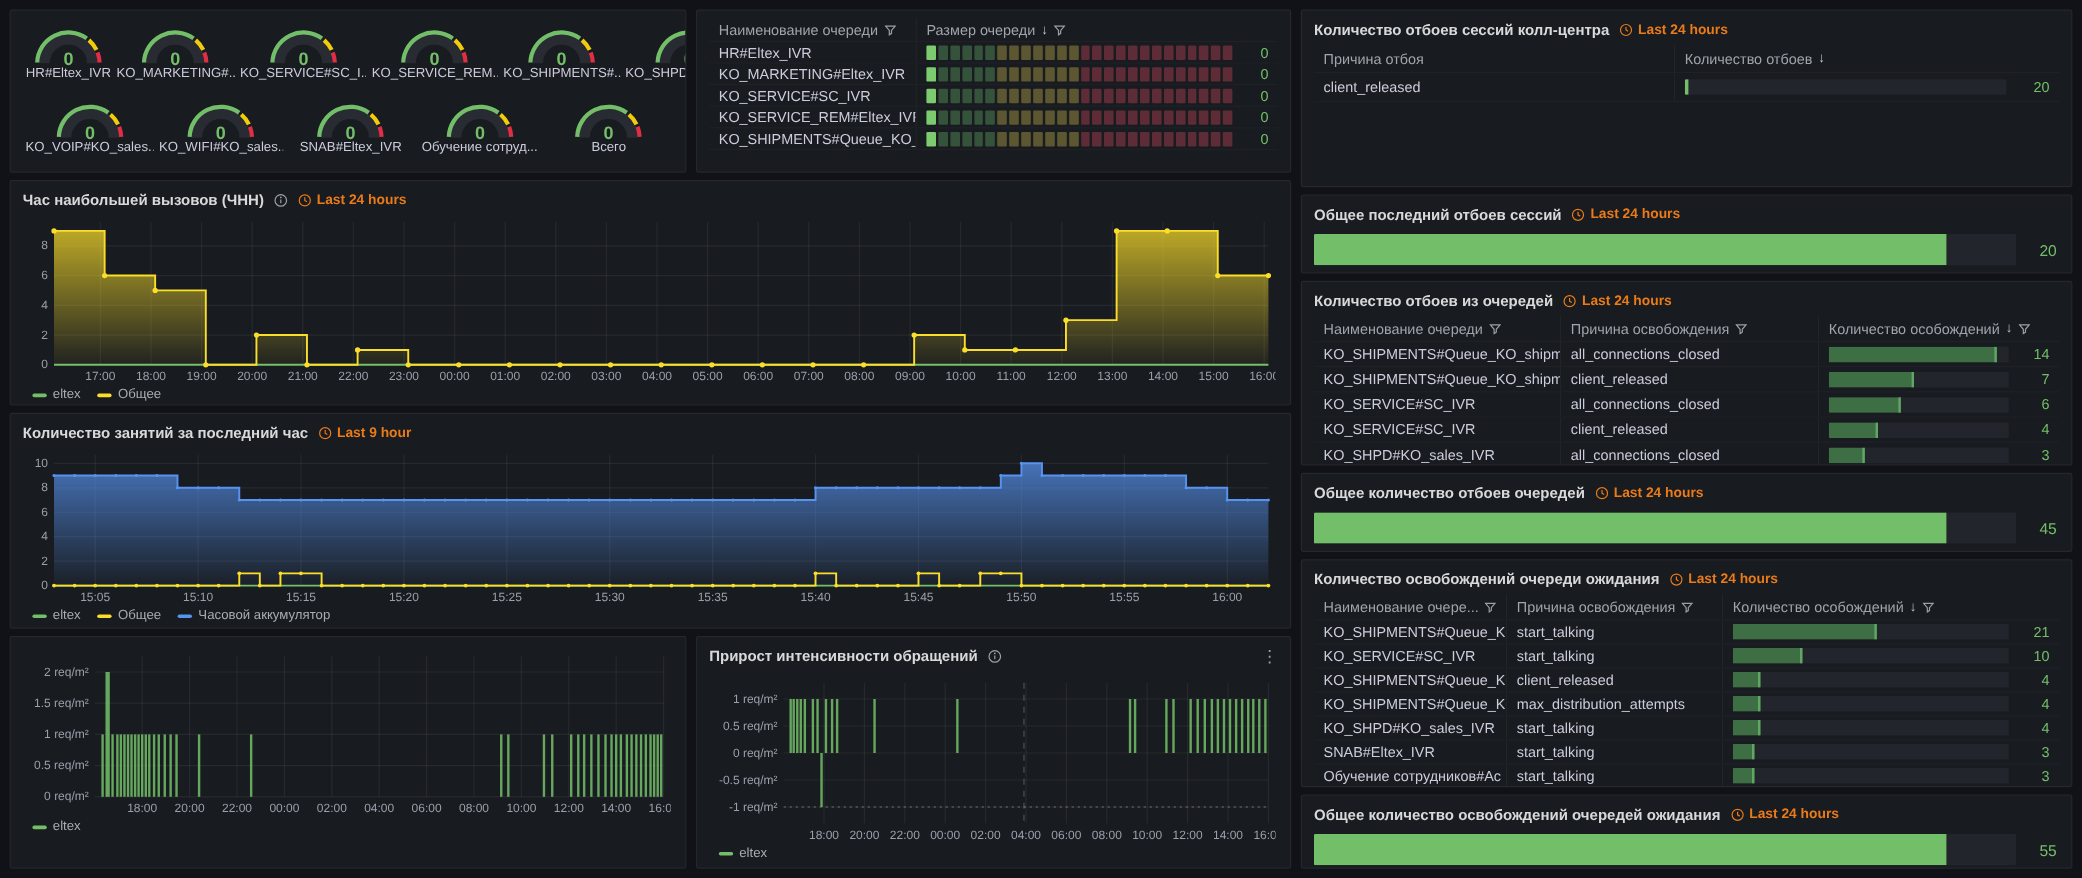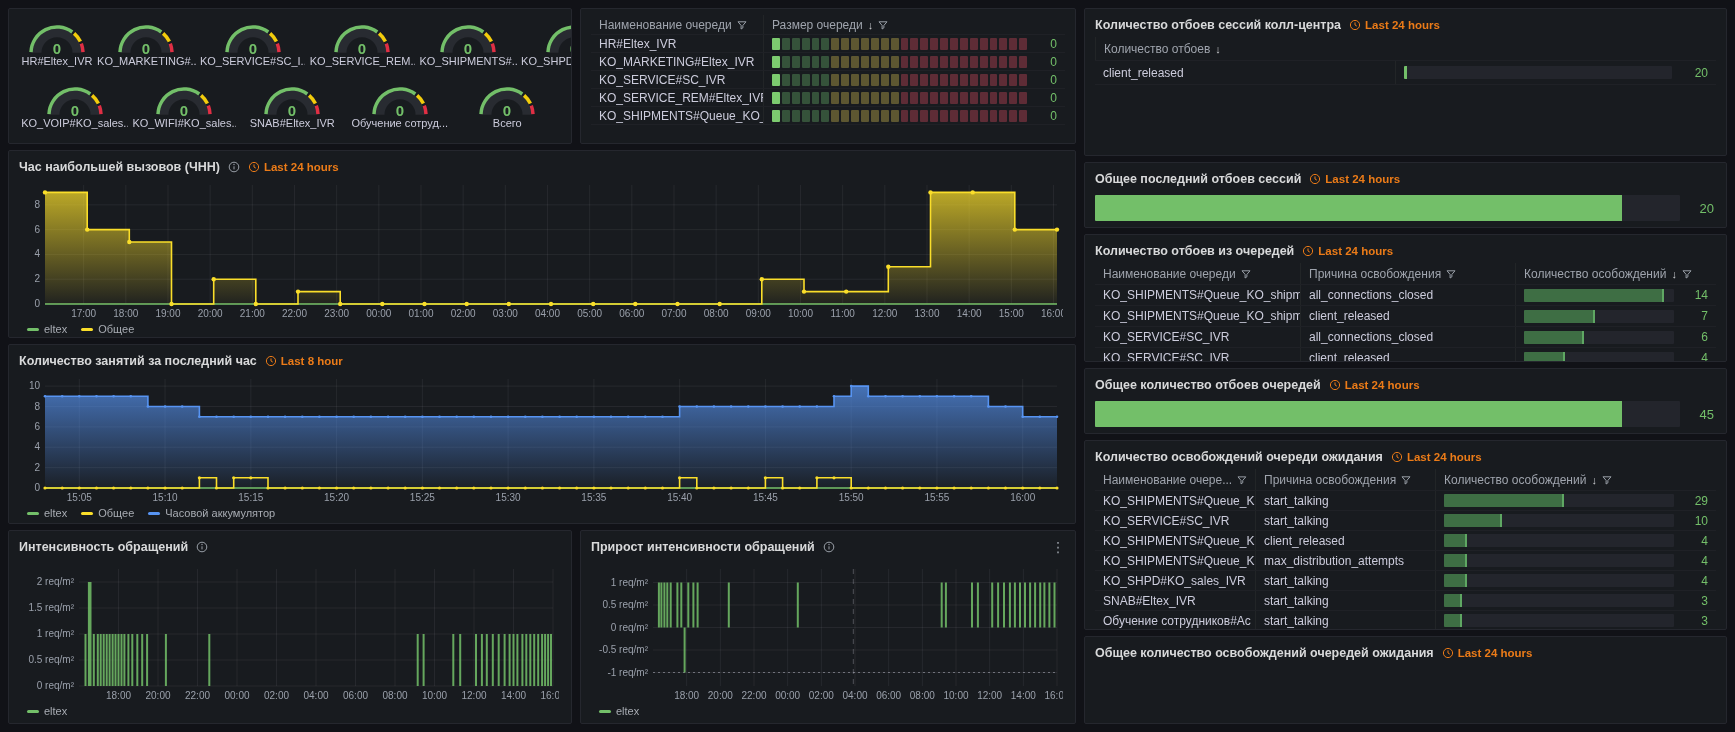--- a/index.html
+++ b/index.html
@@ -484,21 +484,21 @@
     </section>
 
     <section class="panel" style="height:180px">
       <div class="phdr">
         <span class="ptitle">Количество занятий за последний час</span>
         <span class="tbadge">
           <svg width="12" height="12" viewBox="0 0 12 12">
               <circle cx="6" cy="6" r="4.6" fill="none" stroke="currentColor"></circle>
               <path d="M6 3.4V6l1.8 1.1" fill="none" stroke="currentColor"></path>
             </svg>
-          <span>Last 8 hour</span>
+          <span>Last 9 hour</span>
         </span>
       </div>
       <svg class="chart" id="chart-lasthour" width="1044" height="132" viewBox="0 0 1044 132">
           <line x1="60.30508474576271" x2="60.30508474576271" y1="6" y2="115" stroke="rgba(204,204,220,0.08)"></line>
           <text x="60.30508474576271" y="128" text-anchor="middle" fill="#9aa0ab" font-size="10" font-family="&quot;Liberation Sans&quot;, sans-serif">15:05</text>
           <line x1="146.0677966101695" x2="146.0677966101695" y1="6" y2="115" stroke="rgba(204,204,220,0.08)"></line>
           <text x="146.0677966101695" y="128" text-anchor="middle" fill="#9aa0ab" font-size="10" font-family="&quot;Liberation Sans&quot;, sans-serif">15:10</text>
           <line x1="231.83050847457628" x2="231.83050847457628" y1="6" y2="115" stroke="rgba(204,204,220,0.08)"></line>
           <text x="231.83050847457628" y="128" text-anchor="middle" fill="#9aa0ab" font-size="10" font-family="&quot;Liberation Sans&quot;, sans-serif">15:15</text>
           <line x1="317.5932203389831" x2="317.5932203389831" y1="6" y2="115" stroke="rgba(204,204,220,0.08)"></line>
@@ -673,30 +673,20 @@
           </span>
           <span class="lgd">
             <span class="sw" style="background: rgb(87, 148, 242);"></span>
             <span>Часовой аккумулятор</span>
           </span>
         </div>
     </section>
 
     <div class="hrow" style="flex:1">
       <section class="panel" style="width:564px">
-        <div class="phdr">
-          <span class="ptitle">Интенсивность обращений</span>
-          <span class="iicon">
-            <svg width="12" height="12" viewBox="0 0 12 12">
-                <circle cx="6" cy="6" r="4.8" fill="none" stroke="currentColor"></circle>
-                <line x1="6" y1="5.3" x2="6" y2="8.4" stroke="currentColor"></line>
-                <circle cx="6" cy="3.5" r="0.7" fill="currentColor"></circle>
-              </svg>
-          </span>
-        </div>
         <svg class="chart" id="chart-int" width="540" height="144" viewBox="0 0 540 144">
             <line x1="99.5" x2="99.5" y1="10" y2="127" stroke="rgba(204,204,220,0.08)"></line>
             <text x="99.5" y="140" text-anchor="middle" fill="#9aa0ab" font-size="10" font-family="&quot;Liberation Sans&quot;, sans-serif">18:00</text>
             <line x1="139" x2="139" y1="10" y2="127" stroke="rgba(204,204,220,0.08)"></line>
             <text x="139" y="140" text-anchor="middle" fill="#9aa0ab" font-size="10" font-family="&quot;Liberation Sans&quot;, sans-serif">20:00</text>
             <line x1="178.5" x2="178.5" y1="10" y2="127" stroke="rgba(204,204,220,0.08)"></line>
             <text x="178.5" y="140" text-anchor="middle" fill="#9aa0ab" font-size="10" font-family="&quot;Liberation Sans&quot;, sans-serif">22:00</text>
             <line x1="218" x2="218" y1="10" y2="127" stroke="rgba(204,204,220,0.08)"></line>
             <text x="218" y="140" text-anchor="middle" fill="#9aa0ab" font-size="10" font-family="&quot;Liberation Sans&quot;, sans-serif">00:00</text>
             <line x1="257.5" x2="257.5" y1="10" y2="127" stroke="rgba(204,204,220,0.08)"></line>
@@ -876,20 +866,23 @@
         <span class="tbadge">
           <svg width="12" height="12" viewBox="0 0 12 12">
               <circle cx="6" cy="6" r="4.6" fill="none" stroke="currentColor"></circle>
               <path d="M6 3.4V6l1.8 1.1" fill="none" stroke="currentColor"></path>
             </svg>
           <span>Last 24 hours</span>
         </span>
       </div>
       <div class="tbl" id="tbl-p1" style="flex:none">
           <div class="trow thead" style="height: 24px;">
+            <div class="cell hcell" style="width: 300px;">
+              <span>Причина отбоя</span>
+            </div>
             <div class="cell hcell bl" style="flex: 1 1 0%;">
               <span>Количество отбоев</span>
               <span class="sort">↓</span>
             </div>
           </div>
           <div class="trow" style="height: 24px;">
             <div class="cell" style="width: 300px;">client_released</div>
             <div class="cell bl" style="flex: 1 1 0%;">
               <div class="track">
                 <div class="tfill" style="width: 1%; min-width: 3px; background: rgb(115, 191, 105);"></div>
@@ -912,21 +905,21 @@
         </span>
       </div>
       <div class="bgrow">
         <div class="bgtrack">
             <div class="bgfill" id="fill-p2" style="width: 90%;"></div>
           </div>
         <span class="bgval">20</span>
       </div>
     </section>
 
-    <section class="panel" style="height:128px">
+    <section class="panel" style="height:154px">
       <div class="phdr">
         <span class="ptitle">Количество отбоев из очередей</span>
         <span class="tbadge">
           <svg width="12" height="12" viewBox="0 0 12 12">
               <circle cx="6" cy="6" r="4.6" fill="none" stroke="currentColor"></circle>
               <path d="M6 3.4V6l1.8 1.1" fill="none" stroke="currentColor"></path>
             </svg>
           <span>Last 24 hours</span>
         </span>
       </div>
@@ -1058,21 +1051,21 @@
             </div>
           </div>
           <div class="trow" style="height: 20px;">
             <div class="cell" style="width: 160px;">KO_SHIPMENTS#Queue_KO_</div>
             <div class="cell bl" style="width: 180px;">start_talking</div>
             <div class="cell bl" style="flex: 1 1 0%;">
               <div class="track">
                 <div class="tfill" style="width: 52%; background: rgb(62, 110, 68); border-right: 2px solid rgb(95, 167, 99);"></div>
               </div>
             </div>
-            <div class="cell vcell" style="width: 34px;">29</div>
+            <div class="cell vcell" style="width: 34px;">21</div>
           </div>
           <div class="trow" style="height: 20px;">
             <div class="cell" style="width: 160px;">KO_SERVICE#SC_IVR</div>
             <div class="cell bl" style="width: 180px;">start_talking</div>
             <div class="cell bl" style="flex: 1 1 0%;">
               <div class="track">
                 <div class="tfill" style="width: 25%; background: rgb(62, 110, 68); border-right: 2px solid rgb(95, 167, 99);"></div>
               </div>
             </div>
             <div class="cell vcell" style="width: 34px;">10</div>
@@ -1134,16 +1127,22 @@
       <div class="phdr">
         <span class="ptitle">Общее количество освобождений очередей ожидания</span>
         <span class="tbadge">
           <svg width="12" height="12" viewBox="0 0 12 12">
               <circle cx="6" cy="6" r="4.6" fill="none" stroke="currentColor"></circle>
               <path d="M6 3.4V6l1.8 1.1" fill="none" stroke="currentColor"></path>
             </svg>
           <span>Last 24 hours</span>
         </span>
       </div>
+      <div class="bgrow">
+        <div class="bgtrack">
+            <div class="bgfill" id="fill-p6" style="width: 90%;"></div>
+          </div>
+        <span class="bgval">55</span>
+      </div>
     </section>
 
   </div>
 </div>
 
 </body></html>

